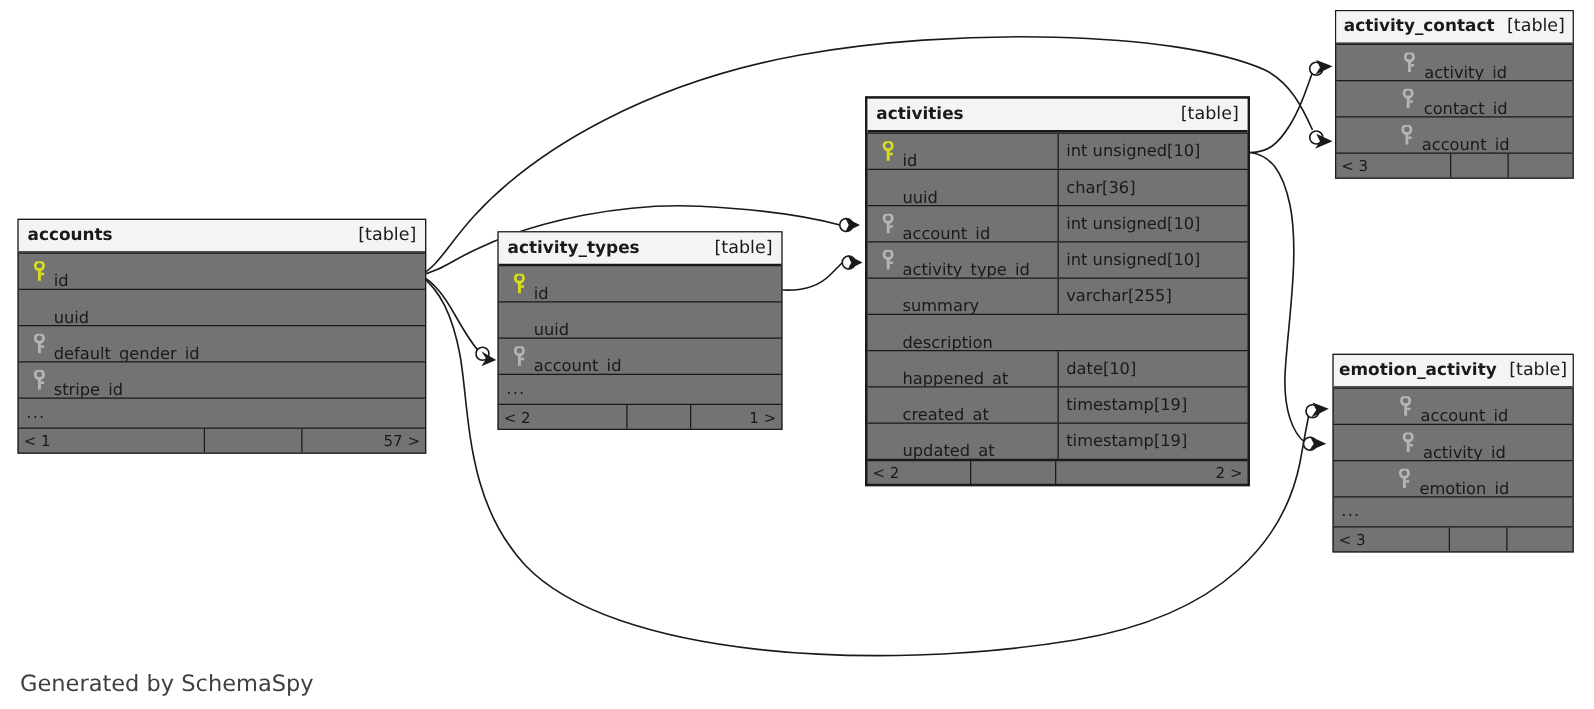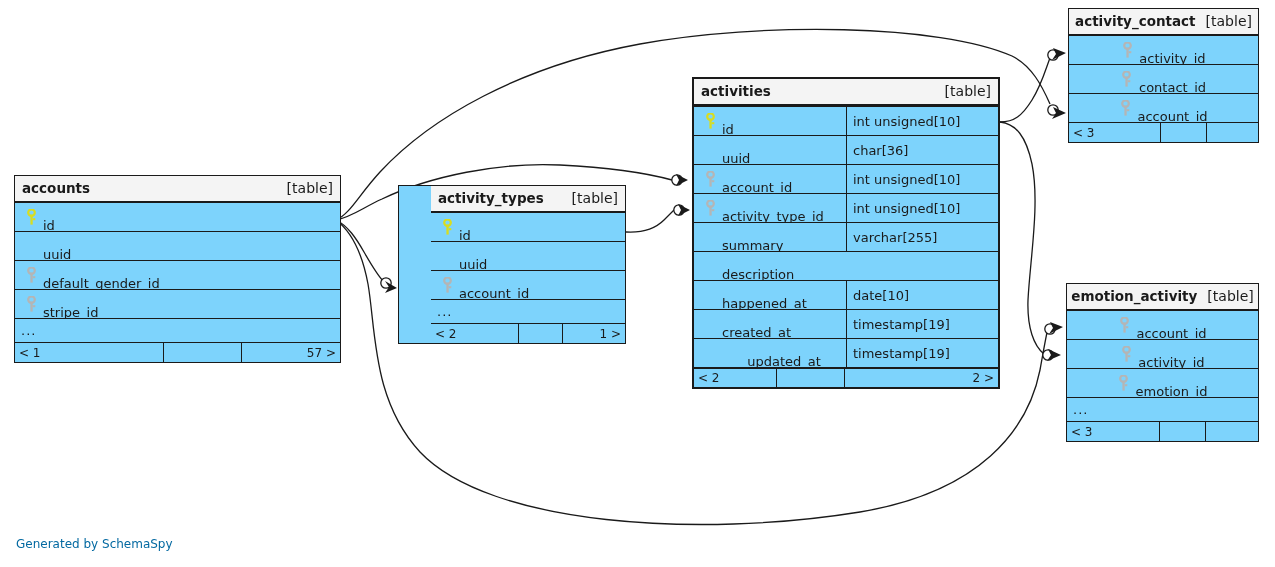--- a/index.html
+++ b/index.html
@@ -22,21 +22,21 @@
     left: 0;
     top: 0;
     width: 1275px;
     height: 567px;
     pointer-events: none;
   }
 
   .table-box {
     position: absolute;
     box-sizing: border-box;
-    background: #7dd3fc;
+    background: #737373;
     border: 1px solid #1a1a1a;
     font-size: 13px;
     color: #1a1a1a;
     z-index: 5;
   }
   .table-box.focal {
     border-width: 2px;
   }
 
   .tbl-header {
@@ -131,22 +131,22 @@
     white-space: nowrap;
   }
   .foot-left { justify-content: flex-start; padding-left: 4px; }
   .foot-mid  { justify-content: center; border-left: 1px solid #1a1a1a; }
   .foot-right{ justify-content: flex-end; padding-right: 4px; border-left: 1px solid #1a1a1a; }
 
   #credit {
     position: absolute;
     left: 16px;
     top: 537px;
-    font-size: 12px;
-    color: #0369a1;
+    font-size: 18px;
+    color: #404040;
     white-space: nowrap;
   }
 </style>
 </head>
 <body>
 
 <div id="canvas">
 
   <svg id="edges" viewBox="0 0 1275 567" xmlns="http://www.w3.org/2000/svg">
     <g fill="none" stroke="#1a1a1a" stroke-width="1.3">
@@ -244,21 +244,21 @@
           <span class="colname">stripe_id</span>
         </div>
       </div>
       <div class="ellipsis-row">...</div>
       <div class="footer-row">
         <div class="foot-cell foot-left" style="flex: 0 0 45.5%;">&lt; 1</div>
         <div class="foot-cell foot-mid" style="flex: 0 0 24%;"></div>
         <div class="foot-cell foot-right" style="flex: 0 0 30.5%;">57 &gt;</div>
       </div>
     </div>
-    <div class="table-box" style="left: 398px; top: 185px; width: 228px; padding-left: 32px;">
+    <div class="table-box" style="left: 398px; top: 185px; width: 228px;">
       <div class="tbl-header">
         <span class="tbl-name">activity_types</span>
         <span class="tbl-tag">[table]</span>
       </div>
       <div class="tbl-row">
         <div class="cell-name">
           <span class="keyslot">
             <svg width="11" height="16" viewBox="0 0 11 16">
               <circle cx="5.5" cy="3.6" r="3.3" fill="none" stroke="#d9dd1f" stroke-width="2.2"></circle>
               <rect x="4.4" y="5.6" width="2.3" height="10" fill="#d9dd1f"></rect>
@@ -365,21 +365,21 @@
         <div class="cell-type" style="flex: 1 1 auto;">date[10]</div>
       </div>
       <div class="tbl-row">
         <div class="cell-name" style="flex: 0 0 152px;">
           <span class="keyslot"></span>
           <span class="colname">created_at</span>
         </div>
         <div class="cell-type" style="flex: 1 1 auto;">timestamp[19]</div>
       </div>
       <div class="tbl-row">
-        <div class="cell-name" style="flex: 0 0 152px; justify-content: center;">
+        <div class="cell-name" style="flex: 0 0 152px;">
           <span class="keyslot"></span>
           <span class="colname">updated_at</span>
         </div>
         <div class="cell-type" style="flex: 1 1 auto;">timestamp[19]</div>
       </div>
       <div class="footer-row">
         <div class="foot-cell foot-left" style="flex: 0 0 27%;">&lt; 2</div>
         <div class="foot-cell foot-mid" style="flex: 0 0 22.5%;"></div>
         <div class="foot-cell foot-right" style="flex: 0 0 50.5%;">2 &gt;</div>
       </div>

